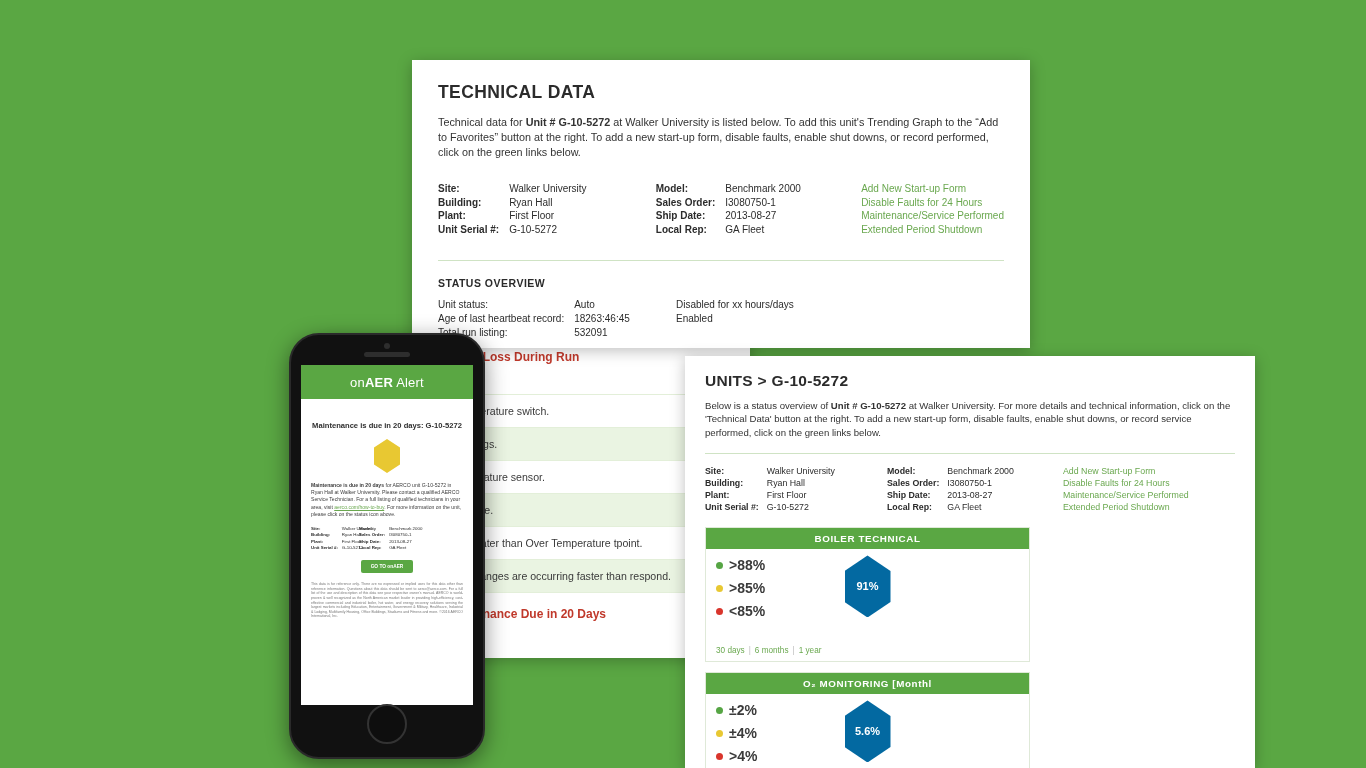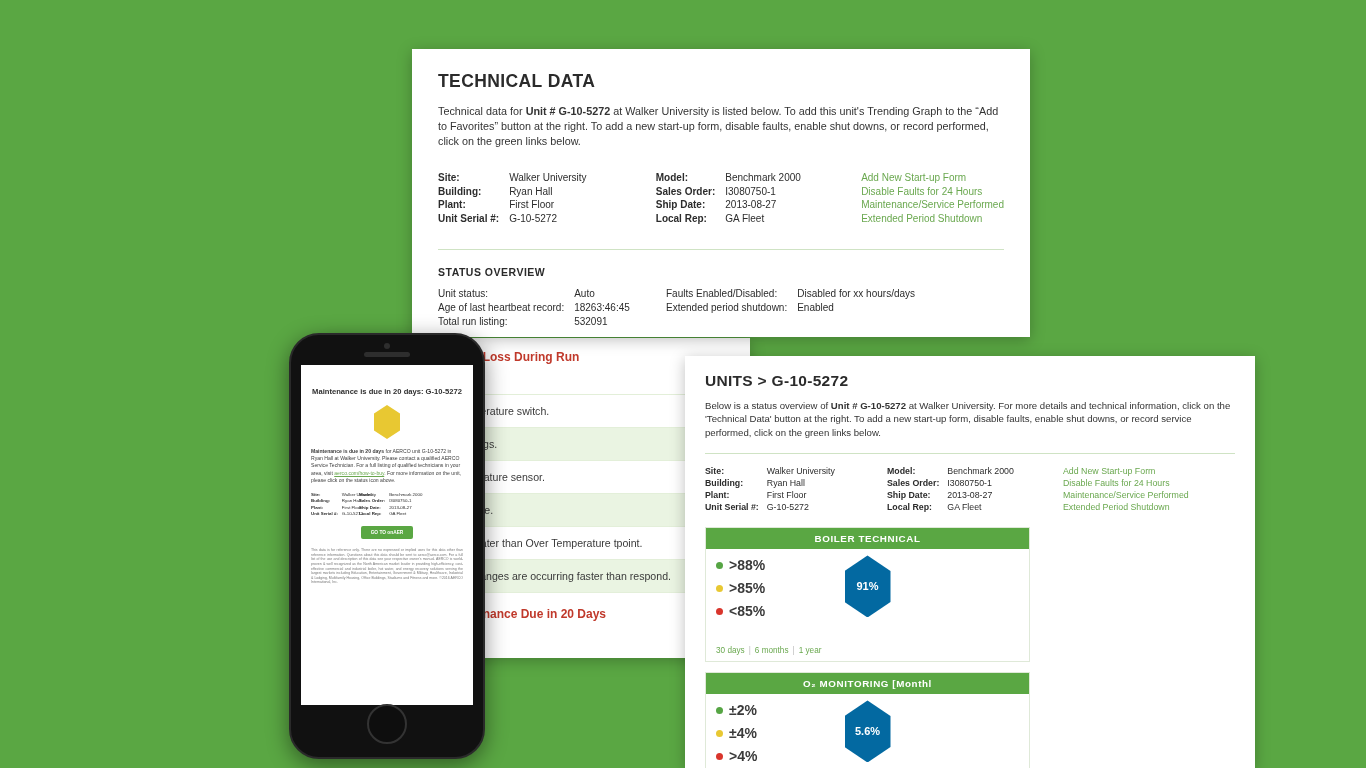--- a/index.html
+++ b/index.html
@@ -12,21 +12,21 @@
   .stage { position: relative; width: 1366px; height: 768px; background: #5aa743; }
 
   
   .card {
     position: absolute;
     background: #ffffff;
     box-shadow: 0 3px 14px rgba(0,0,0,0.25);
   }
 
   
-  #tech-card { left: 412px; top: 49px; width: 618px; height: 288px; padding: 22px 26px 0 26px; overflow: hidden; }
+  #tech-card { left: 412px; top: 60px; width: 618px; height: 288px; padding: 22px 26px 0 26px; overflow: hidden; }
   .tech-title {
     font-size: 17.5px; font-weight: bold; color: #2b2b2b; letter-spacing: .4px;
     margin-bottom: 12px;
   }
   .tech-intro { font-size: 10.8px; line-height: 15px; color: #333; }
   .tech-intro b { font-weight: bold; }
 
   .spec-grid { display: flex; margin-top: 22px; font-size: 10px; color: #2c2c2c; }
   .spec-col { display: flex; }
   .spec-col .labels { font-weight: bold; }
@@ -207,24 +207,20 @@
           <div>Age of last heartbeat record:</div>
           <div>Total run listing:</div>
         </div>
         <div class="values">
           <div>Auto</div>
           <div>18263:46:45</div>
           <div>532091</div>
         </div>
       </div>
       <div class="spec-col">
-        <div class="labels">
-          <div>Faults Enabled/Disabled:</div>
-          <div>Extended period shutdown:</div>
-        </div>
         <div class="values">
           <div>Disabled for xx hours/days</div>
           <div>Enabled</div>
         </div>
       </div>
     </div>
   </div>
 
   <div class="card" id="units-card">
     <div class="units-title">UNITS &gt; G-10-5272</div>
@@ -321,20 +317,23 @@
         </div>
       </div>
 
     </div>
   </div>
 
   <div id="phone">
     <div class="phone-cam"></div>
     <div class="phone-speaker"></div>
     <div class="phone-screen">
+      <div class="app-bar">
+        <div class="app-logo"><span>on</span><b>AER</b><span> Alert</span></div>
+      </div>
       <div class="app-body">
         <div class="app-h">Maintenance is due in 20 days:  G-10-5272</div>
         <div class="app-hex"></div>
         <div class="app-p">
           <b>Maintenance is due in 20 days</b><span> for AERCO unit G-10-5272 in Ryan Hall at Walker University. Please contact a qualified AERCO Service Technician. For a full listing of qualified technicians in your area, visit </span><a href="#">aerco.com/how-to-buy</a><span>. For more information on the unit, please click on the status icon above.</span>
         </div>
         <div class="app-specs">
           <div class="app-c">
             <div class="labels">
               <div>Site:</div>

